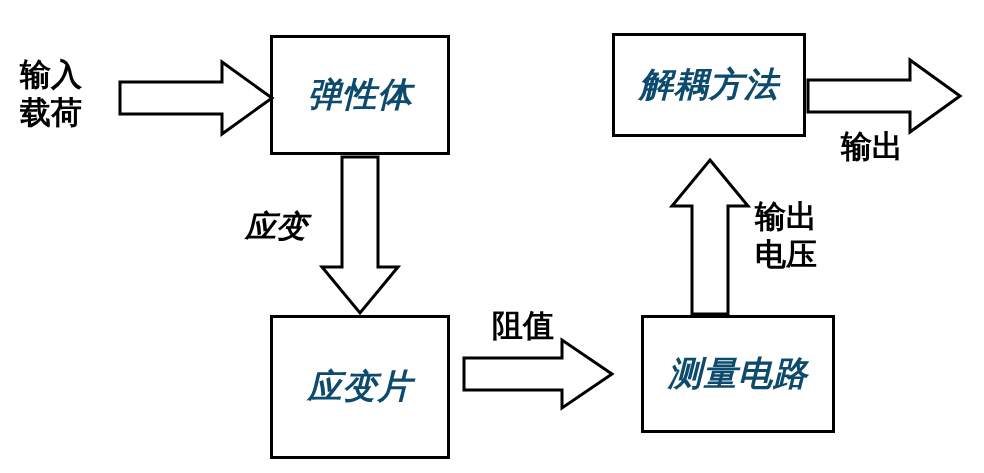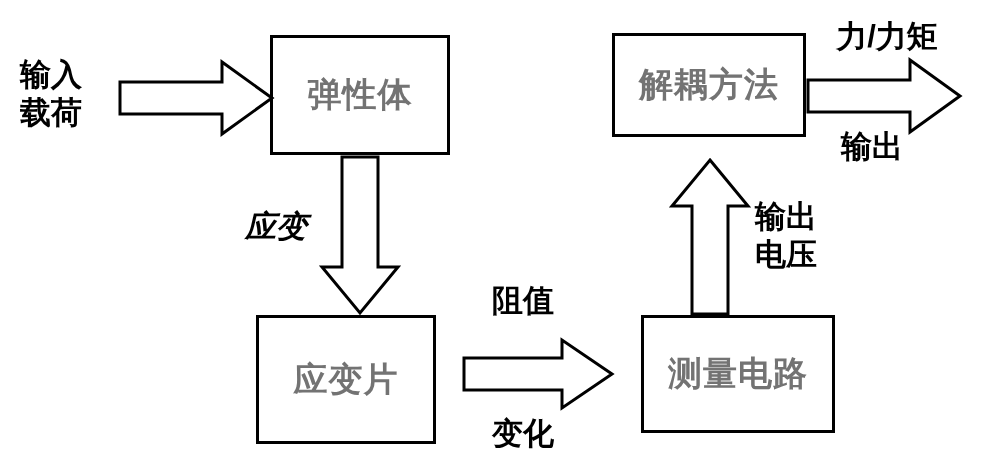--- a/index.html
+++ b/index.html
@@ -20,24 +20,25 @@
     border: 3px solid #000000;
     background: #ffffff;
     display: flex;
     align-items: center;
     justify-content: center;
     box-sizing: border-box;
   }
   .box-label {
     font-size: 34px;
     font-weight: 700;
-    color: #737373;
+    color: #0c4a6e;
     line-height: 1.15;
     text-align: left;
     letter-spacing: 1px;
+    font-style: italic;
   }
   .label {
     position: absolute;
     font-size: 31px;
     font-weight: 700;
     color: #000000;
     line-height: 1.22;
     text-align: center;
     white-space: pre-line;
   }
@@ -54,21 +55,21 @@
 </style>
 </head>
 <body>
 
 <div id="canvas">
 
   <div class="box" style="left:270px; top:35px; width:180px; height:120px;">
     <span class="box-label">弹性体</span>
   </div>
 
-  <div class="box" style="left:256px; top:315px; width:180px; height:129px;">
+  <div class="box" style="left:270px; top:315px; width:180px; height:144px;">
     <span class="box-label">应变片</span>
   </div>
 
   <div class="box" style="left:614px; top:315px; width:194px; height:118px;margin-left:27px;">
     <span class="box-label">测量电路</span>
   </div>
 
   <div class="box" style="left:612px; top:33px; width:194px; height:104px;">
     <span class="box-label">解耦方法</span>
   </div>
@@ -91,24 +92,22 @@
 
   <svg class="arrow-svg" style="left:806px; top:58px;" width="156" height="76" viewBox="0 0 156 76">
     <polygon points="2,22 104,22 104,2 154,38 104,74 104,54 2,54"></polygon>
   </svg>
 
   <div class="label" style="left:20px; top:56px; width:96px; text-align:left;">输入
 载荷</div>
 
   <div class="label" style="left:238px; top:208px; width:76px;font-style:italic;">应变</div>
 
-  <div class="label" style="left:485px; top:282px; width:76px;">阻值</div>
+  <div class="label" style="left:485px; top:307px; width:76px;">阻值</div>
 
-  <div class="label" style="left:485px; top:415px; width:76px;">变化</div>
 
   <div class="label" style="left:744px; top:198px; width:84px; text-align:center;">输出
 电压</div>
 
-  <div class="label" style="left:812px; top:18px; width:150px; text-align:center;">力/力矩</div>
 
   <div class="label" style="left:830px; top:128px; width:84px; text-align:center;">输出</div>
 
 </div>
 
 </body></html>

